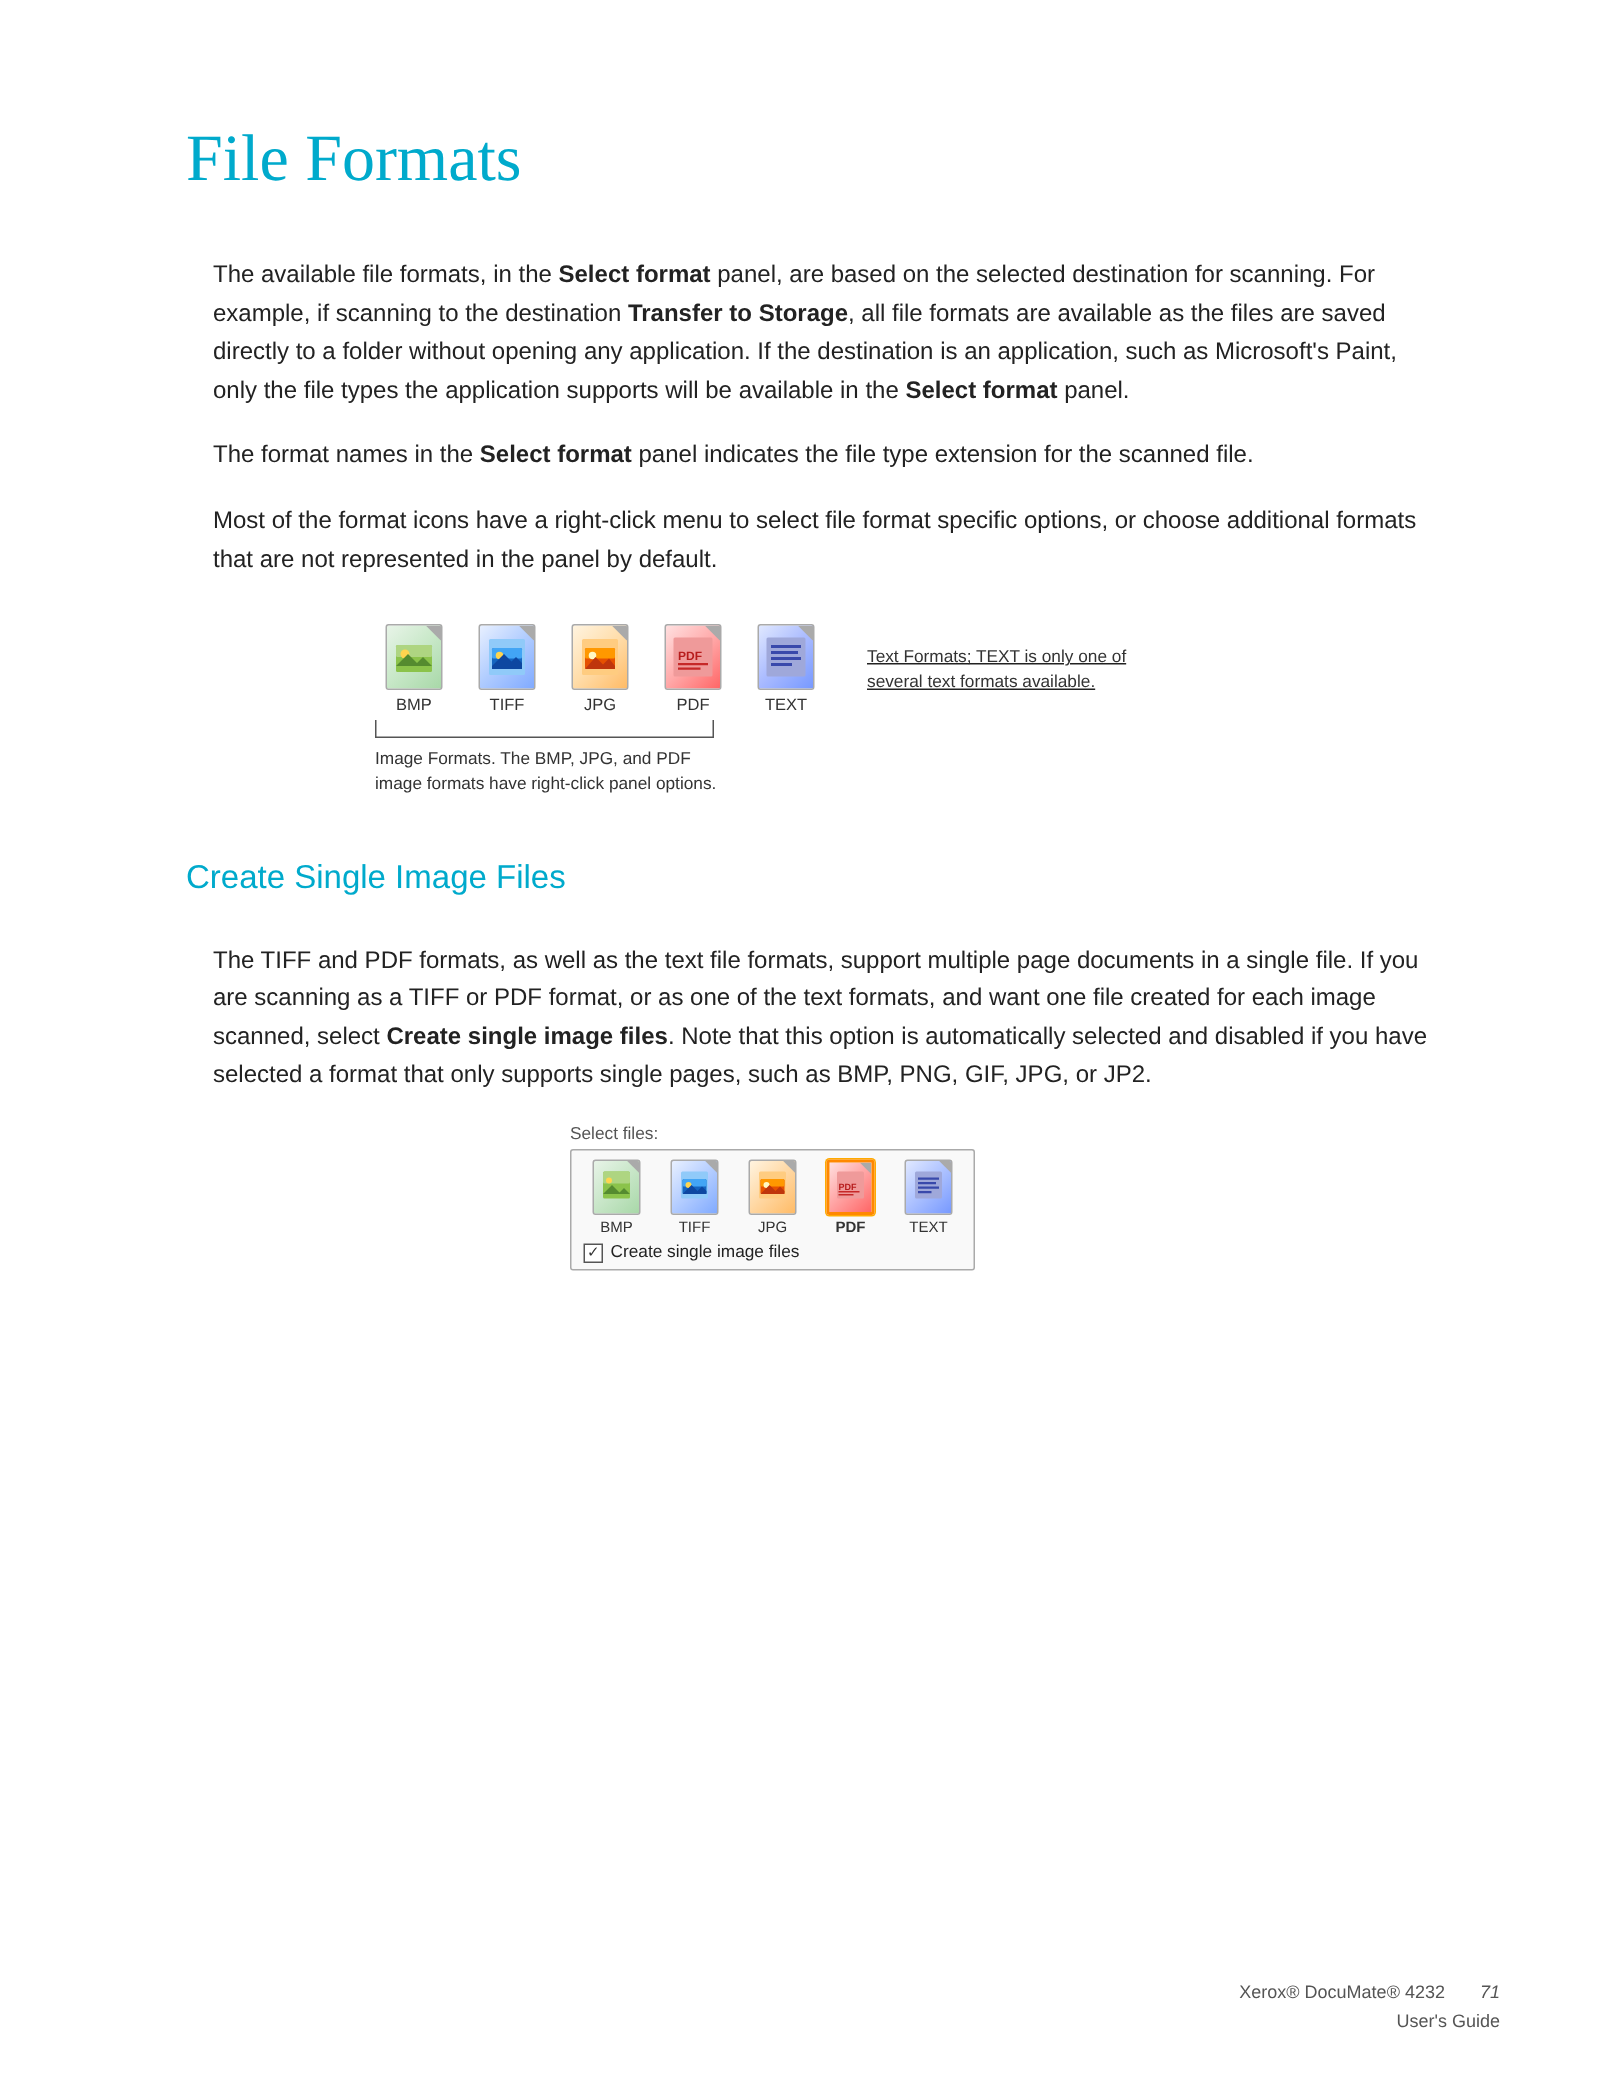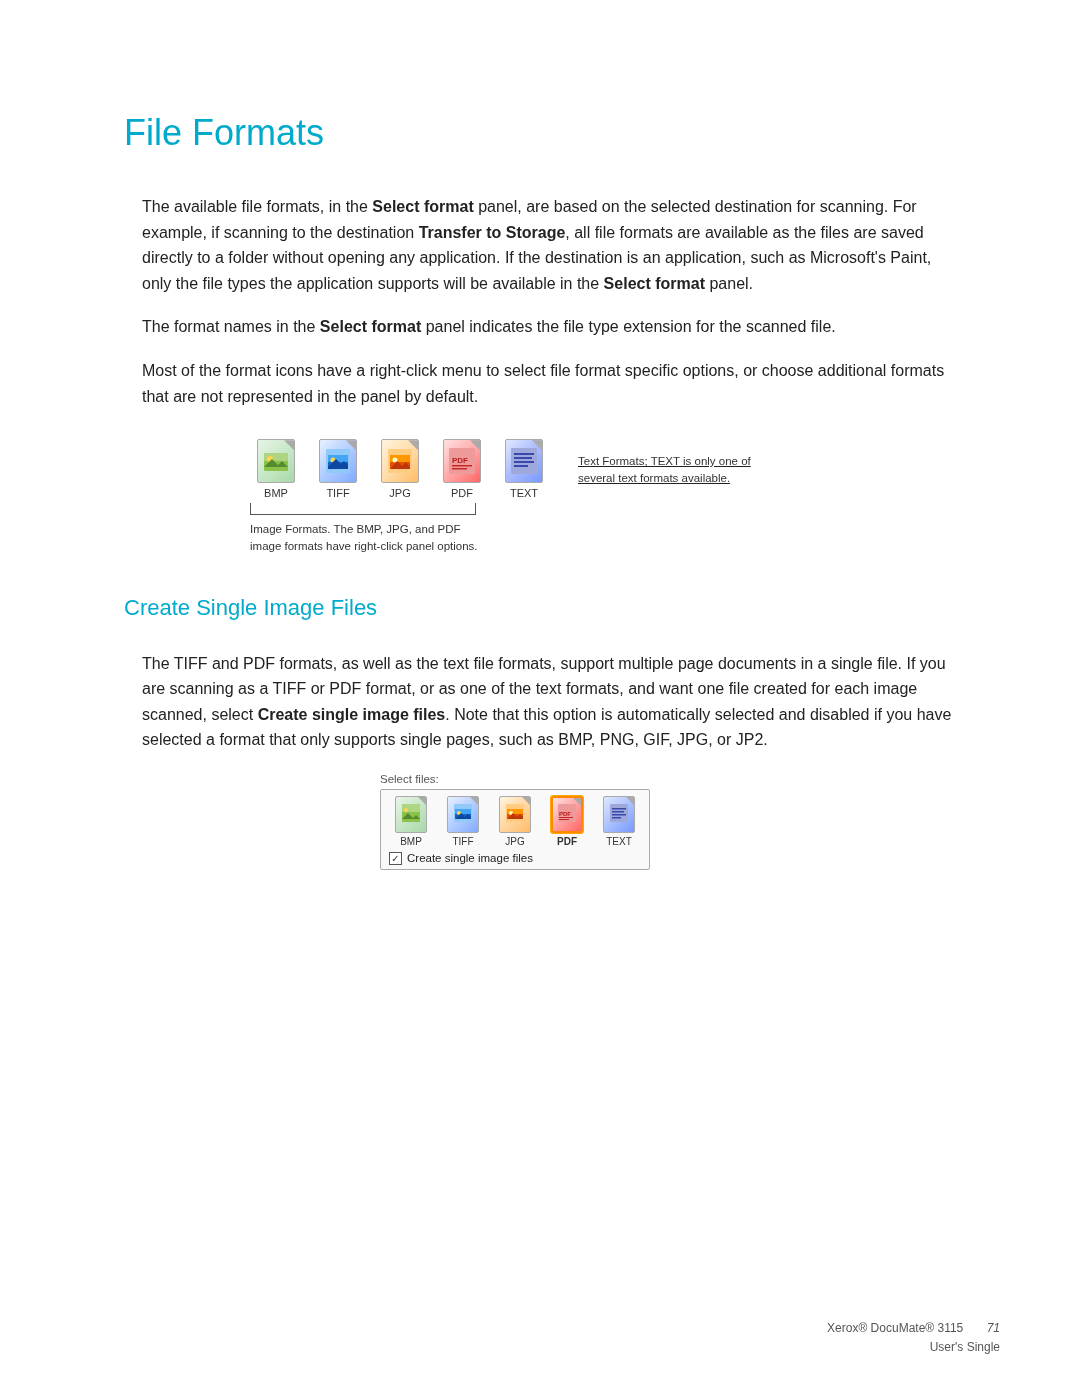--- a/index.html
+++ b/index.html
@@ -13,26 +13,25 @@
       min-height: 1397px;
       position: relative;
     }
 
     .page {
       padding: 80px 124px 80px 124px;
       max-width: 1080px;
     }
 
     h1.page-title {
-      font-size: 36px;
+      font-size: 44px;
       font-weight: 300;
       color: #00aacc;
       margin-bottom: 40px;
-      font-family: Liberation Sans, sans-serif;
-      margin-top: 32px;
+      font-family: Liberation Serif, serif;
     }
 
     h2.section-title {
       font-size: 22px;
       font-weight: 400;
       color: #00aacc;
       margin-bottom: 30px;
       margin-top: 10px;
     }
 
@@ -461,17 +460,17 @@
         </div>
       </div>
     </div>
 
   </div>
 
 </div>
 
 <div class="footer">
   <div>
-    <span>Xerox® DocuMate® 3115</span>
+    <span>Xerox® DocuMate® 4232</span>
     <span style="margin-left:20px;font-style:italic;">71</span>
   </div>
-  <div>User's Single</div>
+  <div>User's Guide</div>
 </div>
 
 </body></html>

